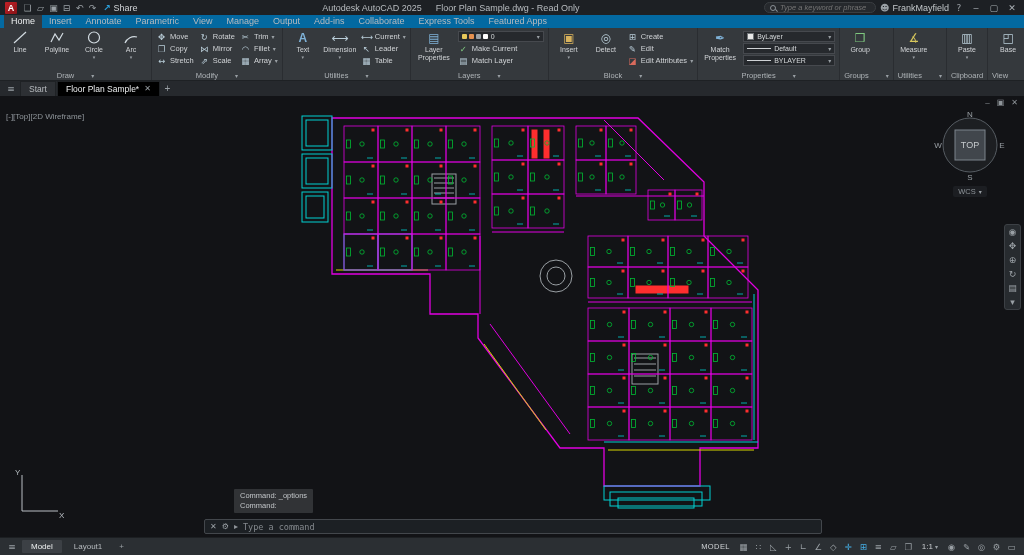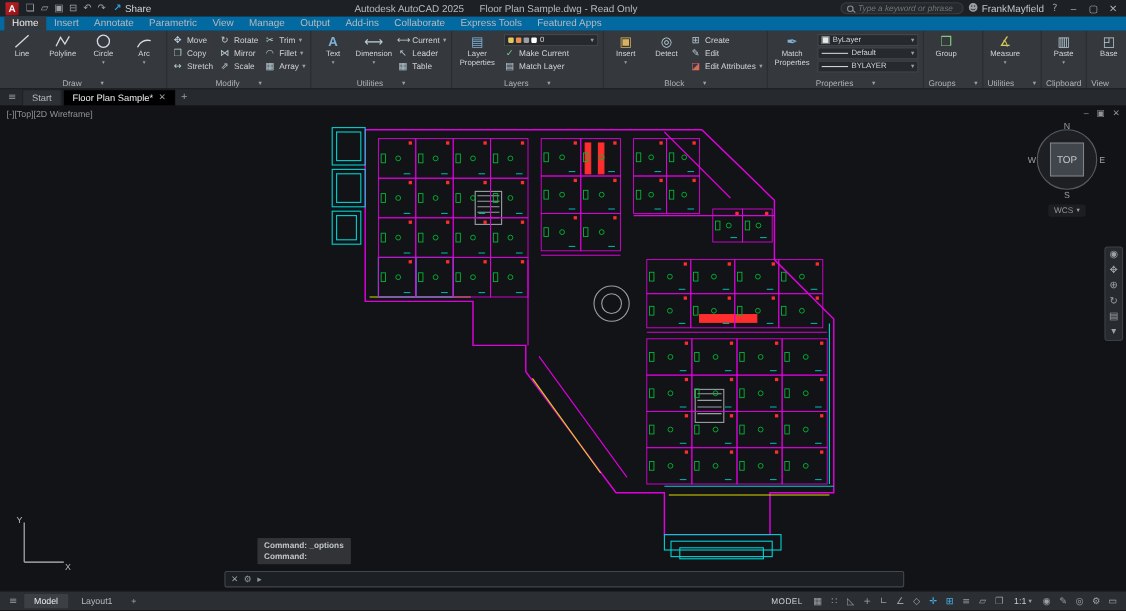--- a/index.html
+++ b/index.html
@@ -52,35 +52,35 @@
   
   .filetabs{height:15px;background:#26292d;display:flex;align-items:flex-end;gap:1px;padding-left:3px;}
   .ft-menu{width:16px;text-align:center;color:#9aa0a5;padding-bottom:2px;}
   .ft{display:flex;align-items:flex-start;gap:5px;padding:2px 8px 2px;background:#2d3034;color:#b6babe;font-size:8.5px;border:1px solid #1f2225;border-bottom:none;white-space:nowrap;}
   .ft.active{background:#000000;color:#eceeef;}
   .ft .x{color:#9aa0a5;font-size:8px;}
   .ft-plus{width:13px;text-align:center;color:#9aa0a5;padding-bottom:2px;font-size:10px;}
 
   
   .canvas{position:relative;height:441px;background:#121316;overflow:hidden;}
-  .vp-label{position:absolute;left:6px;top:3px;color:#8f959a;font-size:8px;}
+  .vp-label{position:absolute;left:6px;top:16px;color:#8f959a;font-size:8px;}
   .vp-win{position:absolute;right:6px;top:2px;display:flex;gap:7px;color:#8f959a;font-size:8px;}
   #floorplan{position:absolute;left:0;top:0;}
   .viewcube{position:absolute;right:16px;top:12px;width:76px;text-align:center;}
   .vc-ring{fill:#26292d;fill-opacity:.55;stroke:#565c62;}
   .vc-face{fill:#41464c;stroke:#7d848b;}
   .vc-dir{fill:#9aa0a5;font-size:8px;text-anchor:middle;font-family:"Liberation Sans",sans-serif;}
   .vc-top{fill:#c6cacd;font-size:9px;text-anchor:middle;font-family:"Liberation Sans",sans-serif;}
   .wcs{margin-top:2px;display:inline-flex;align-items:center;gap:3px;color:#8f959a;font-size:7.5px;background:#26292d88;padding:1px 5px;border-radius:2px;}
   .navbar{position:absolute;right:3px;top:128px;width:17px;background:#2c3034d9;border:1px solid #3c4045;border-radius:3px;display:flex;flex-direction:column;align-items:center;padding:2px 0;gap:4px;}
   .nav-ic{color:#9aa0a5;font-size:9px;line-height:10px;}
   .ucs{position:absolute;left:12px;bottom:16px;}
   .ucs line{stroke:#b9bfc4;stroke-width:1;}
   .ucs text{fill:#b9bfc4;font-size:8px;font-family:"Liberation Sans",sans-serif;}
-  .cmd-history{position:absolute;left:234px;bottom:24px;background:rgba(74,78,82,.55);padding:2px 6px;font-size:7.5px;color:#c2c6c9;line-height:1.35;border-radius:1px;font-weight:bold;}
+  .cmd-history{position:absolute;left:234px;bottom:24px;background:rgba(74,78,82,.55);padding:2px 6px;font-size:7.5px;color:#c2c6c9;line-height:1.35;border-radius:1px;}
   .cmdline{position:absolute;left:204px;bottom:3px;width:618px;height:15px;background:#1e2125f2;border:1px solid #43474c;border-radius:2px;display:flex;align-items:center;padding:0 5px;gap:5px;}
   .cmd-x{color:#9aa0a5;font-size:8px;}
   .cmd-tool{color:#9aa0a5;font-size:8px;}
   .cmd-prompt{color:#8f959a;font-size:8px;}
   .cmd-input{flex:1;background:transparent;border:none;outline:none;color:#c8cbce;font-size:8.5px;font-family:"DejaVu Sans Mono",monospace;}
   .cmd-input::placeholder{color:#84898e;}
 
   
   .statusbar{height:18px;background:#2b2f33;border-top:1px solid #1c1f22;display:flex;align-items:center;padding:0 5px;gap:3px;font-size:8px;}
   .sb-menu{color:#9aa0a5;width:14px;text-align:center;font-size:9px;}
@@ -777,20 +777,21 @@
 
   <div class="cmd-history">
     <div>Command: _options</div>
     <div>Command:</div>
   </div>
 
   <div class="cmdline">
     <span class="cmd-x ic">✕</span>
     <span class="cmd-tool ic">⚙</span>
     <span class="cmd-prompt ic">▸</span>
+    <input class="cmd-input" placeholder="Type a command" style="">
   </div>
 </div>
 
 <div class="statusbar">
   <span class="sb-menu ic">≡</span>
   <div class="sheet-tab active">Model</div>
   <div class="sheet-tab">Layout1</div>
   <span class="sheet-plus">+</span>
   <div class="sb-right">
     <span class="sb-model">MODEL</span>

